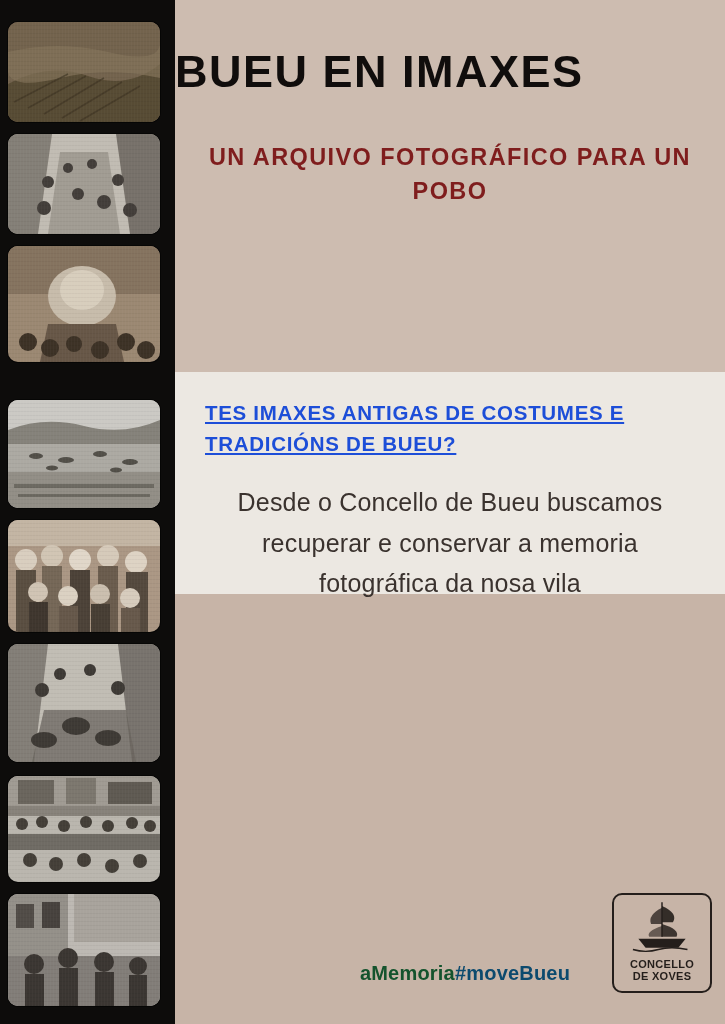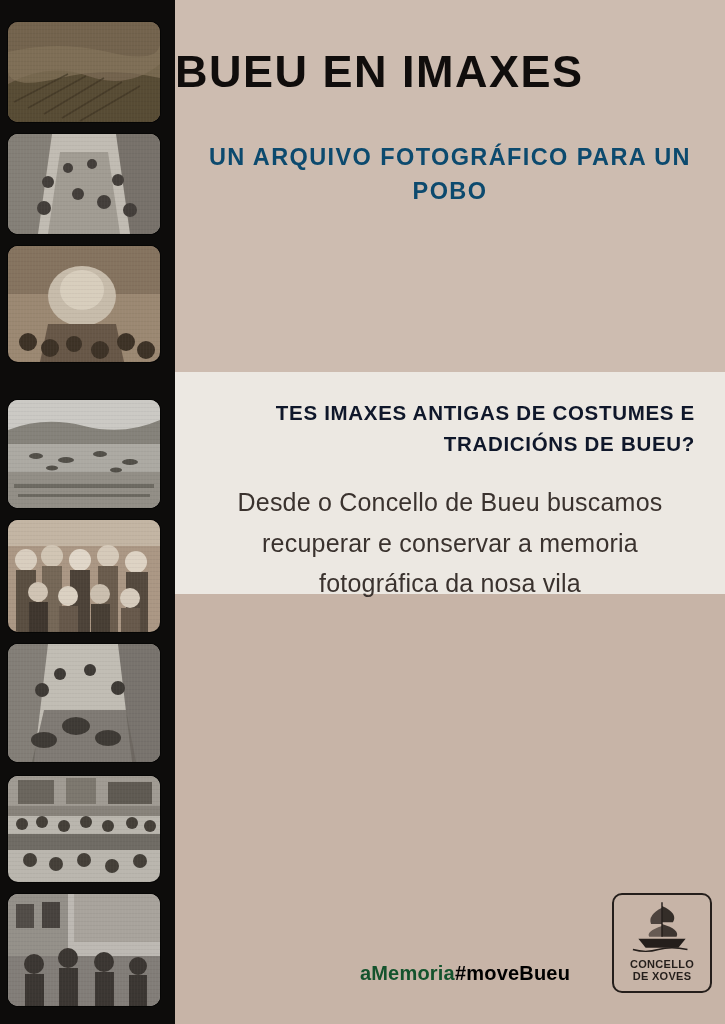--- a/index.html
+++ b/index.html
@@ -91,43 +91,44 @@
     line-height: 1.05;
   }
   .subtitle {
     position: absolute;
     left: 22px; top: 140px;
     width: 506px;
     text-align: center;
     font-size: 23.5px;
     font-weight: 800;
     letter-spacing: 1.4px;
-    color: #0c4a6e;
+    color: #7f1d1d;
     line-height: 1.45;
   }
 
   
   .camera-wrap {
     position: absolute;
     left: 175px;
     top: 222px;
     width: 200px;
     height: 140px;
   }
 
   .q-text {
     position: absolute;
     left: 30px; top: 398px;
     width: 490px;
-    text-align: right;
+    text-align: left;
     font-size: 20.5px;
     font-weight: 600;
     letter-spacing: .7px;
-    color: #0f172a;
+    color: #1d4ed8;
     line-height: 1.5;
+    text-decoration: underline;
   }
   .desc-text {
     position: absolute;
     left: 40px; top: 482px;
     width: 470px;
     text-align: center;
     font-size: 25px;
     font-weight: 400;
     letter-spacing: .2px;
     color: #3a322e;
@@ -150,21 +151,21 @@
     position: absolute;
     left: 140px; top: 962px;
     width: 300px;
     text-align: center;
     font-size: 20px;
     font-weight: 800;
     color: #2b2421;
     letter-spacing: .2px;
   }
   .hash-a { color: #14532d; }
-  .hash-b { color: #000000; }
+  .hash-b { color: #0c4a6e; }
 
   
   .logo {
     position: absolute;
     left: 612px;
     top: 893px;
     width: 96px;
     height: 96px;
     border: 2px solid #241e1b;
     border-radius: 10px;

